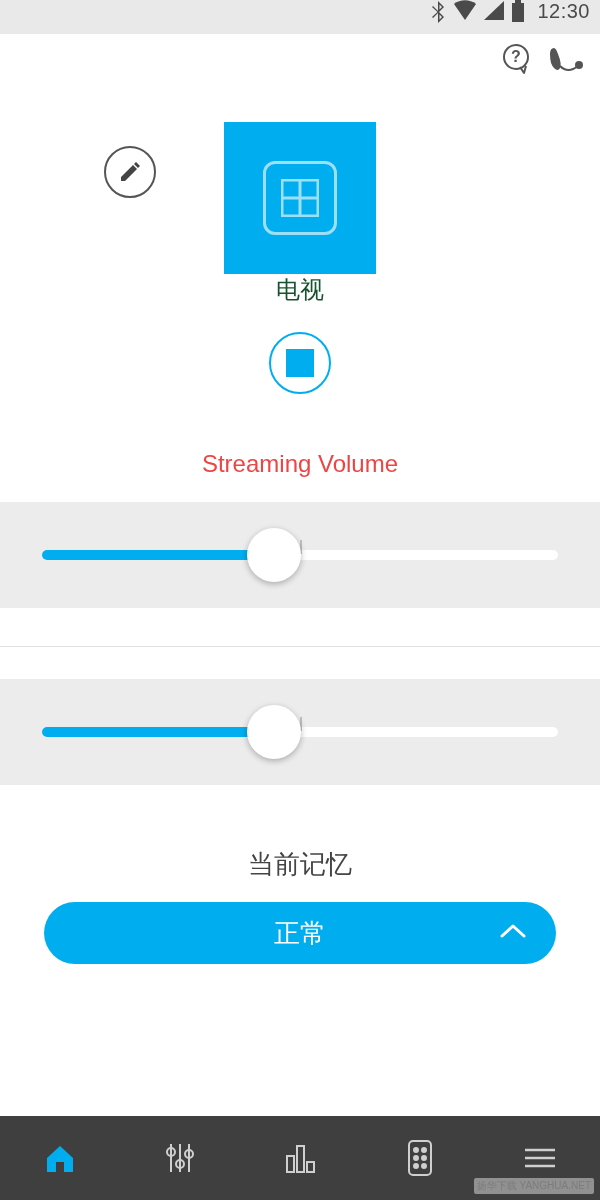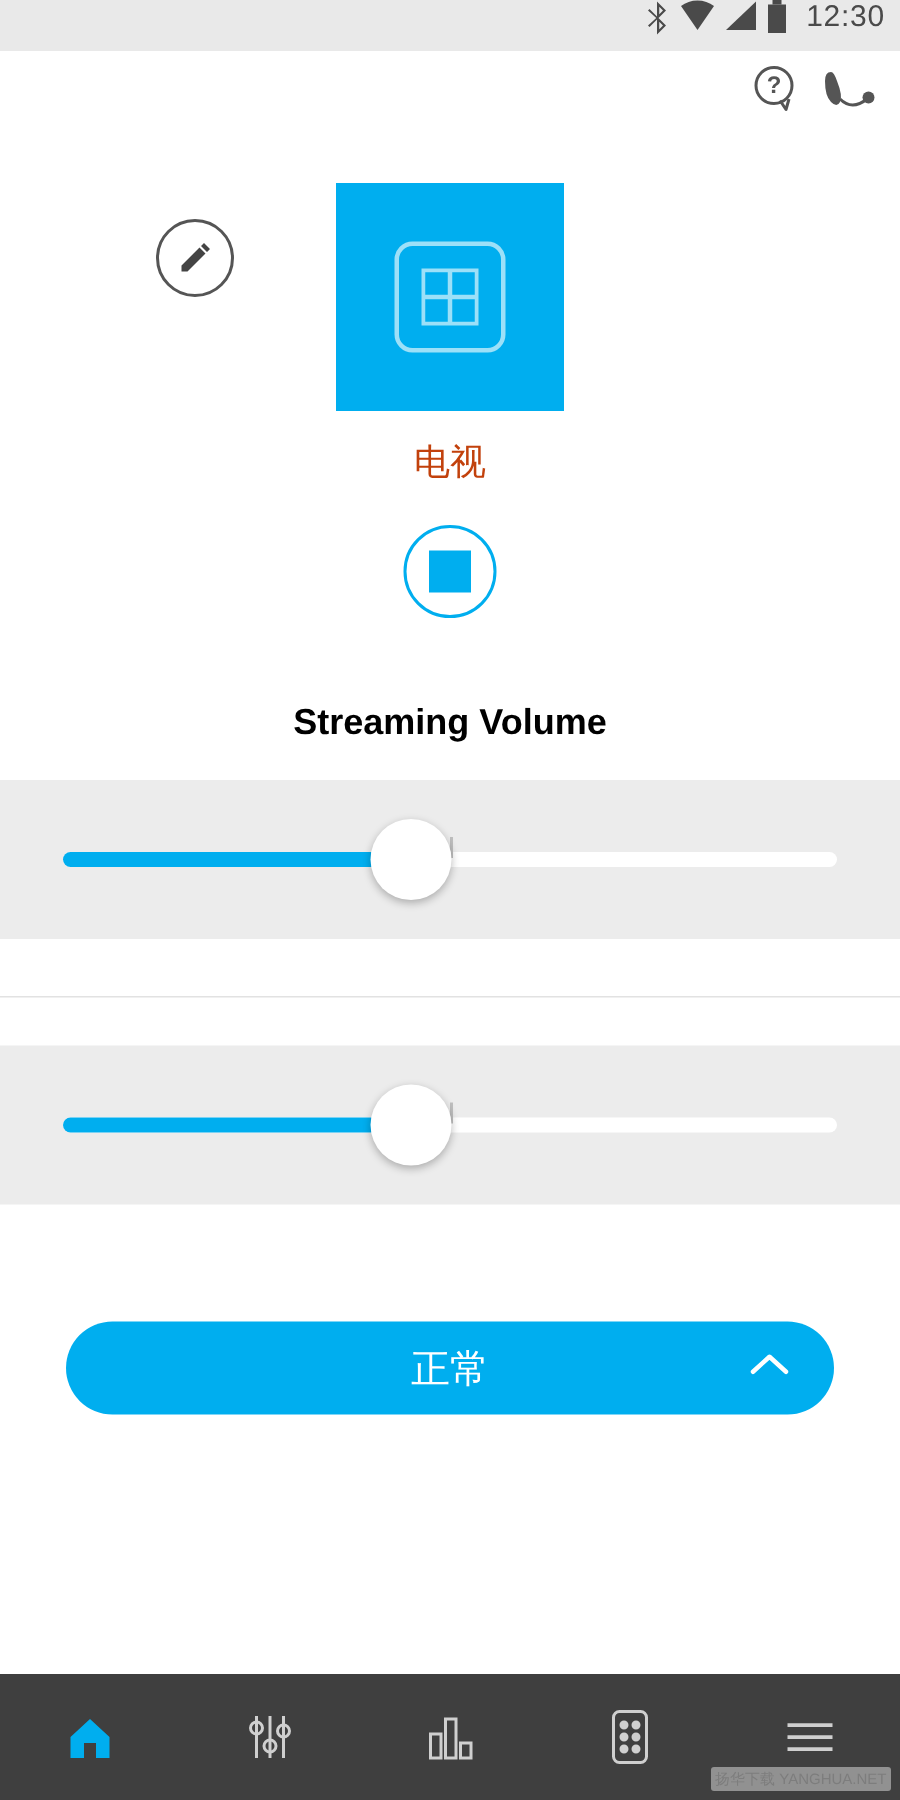--- a/index.html
+++ b/index.html
@@ -7,26 +7,26 @@
   .status-bar { height: 34px; background: #e9e9e9; display: flex; justify-content: flex-end; padding: 0 10px; gap: 6px; }
   .status-bar svg { display: block; }
   .status-time { font-size: 20px; color: #4a4a4a; margin-left: 6px; letter-spacing: 0.5px; }
   .top-actions { height: 50px; display: flex; align-items: center; justify-content: flex-end; padding-right: 16px; gap: 14px; }
   .help-icon { width: 34px; height: 34px; }
   .hearing-aid-icon { width: 36px; height: 30px; }
   .device-section { display: flex; flex-direction: column; align-items: center; padding-top: 38px; position: relative; }
   .edit-btn { position: absolute; left: 104px; top: 62px; width: 52px; height: 52px; border-radius: 50%; border: 2px solid #555; background: #fff; display: flex; align-items: center; justify-content: center; cursor: pointer; }
   .device-tile { width: 152px; height: 152px; background: #00AEEF; display: flex; align-items: center; justify-content: center; }
   .device-tile .inner { width: 74px; height: 74px; border: 3px solid #9ce0f8; border-radius: 12px; display: flex; align-items: center; justify-content: center; }
-  .device-label { margin-top: 18px; font-size: 24px; color: #c2410c; font-weight: 500; }
+  .device-label { font-size: 24px; color: #14532d; font-weight: 500; }
   .stop-btn { margin-top: 26px; width: 62px; height: 62px; border-radius: 50%; border: 2px solid #00AEEF; background: #fff; display: flex; align-items: center; justify-content: center; cursor: pointer; }
   .stop-btn .square { width: 28px; height: 28px; background: #00AEEF; }
   .vol-section { margin-top: 56px; text-align: center; }
   .divider { height: 1px; background: #e2e2e2; margin: 0; }
-  .vol-label { font-size: 24px; color: #000000; margin-bottom: 24px; font-weight: bold; }
+  .vol-label { font-size: 24px; color: #ef4444; margin-bottom: 24px; }
   .slider-box { background: #ececec; height: 106px; display: flex; align-items: center; padding: 0 42px; margin-bottom: 38px; position: relative; }
   .slider-track { position: relative; width: 100%; height: 10px; background: #fff; border-radius: 5px; }
   .slider-fill { position: absolute; left: 0; top: 0; height: 100%; background: #00AEEF; border-radius: 5px; }
   .slider-tick { position: absolute; top: -10px; width: 2px; height: 14px; background: #bfbfbf; }
   .slider-thumb { position: absolute; top: 50%; width: 54px; height: 54px; border-radius: 50%; background: #fff; box-shadow: 0 2px 6px rgba(0,0,0,0.28); transform: translate(-50%, -50%); }
   .memory-section { text-align: center; padding-top: 24px; }
   .memory-title { font-size: 26px; color: #444; margin-bottom: 20px; }
   .memory-pill { margin: 16px 44px; height: 62px; background: #00AEEF; border-radius: 31px; display: flex; align-items: center; justify-content: center; position: relative; cursor: pointer; }
   .memory-pill-text { color: #fff; font-size: 26px; }
   .memory-pill .chev { position: absolute; right: 30px; top: 50%; transform: translateY(-50%); }
@@ -109,20 +109,21 @@
   <div class="slider-box">
     <div class="slider-track">
       <div class="slider-fill" style="width:45%"></div>
       <div class="slider-tick" style="left:50%"></div>
       <div class="slider-thumb" style="left:45%"></div>
     </div>
   </div>
 </div>
 
 <div class="memory-section">
+  <div class="memory-title">当前记忆</div>
   <div class="memory-pill">
     <span class="memory-pill-text">正常</span>
     <span class="chev">
       <svg width="26" height="16" viewBox="0 0 26 16">
           <path d="M2 13 L13 3 L24 13" fill="none" stroke="#fff" stroke-width="3" stroke-linecap="round" stroke-linejoin="round"></path>
         </svg>
     </span>
   </div>
 </div>
 

